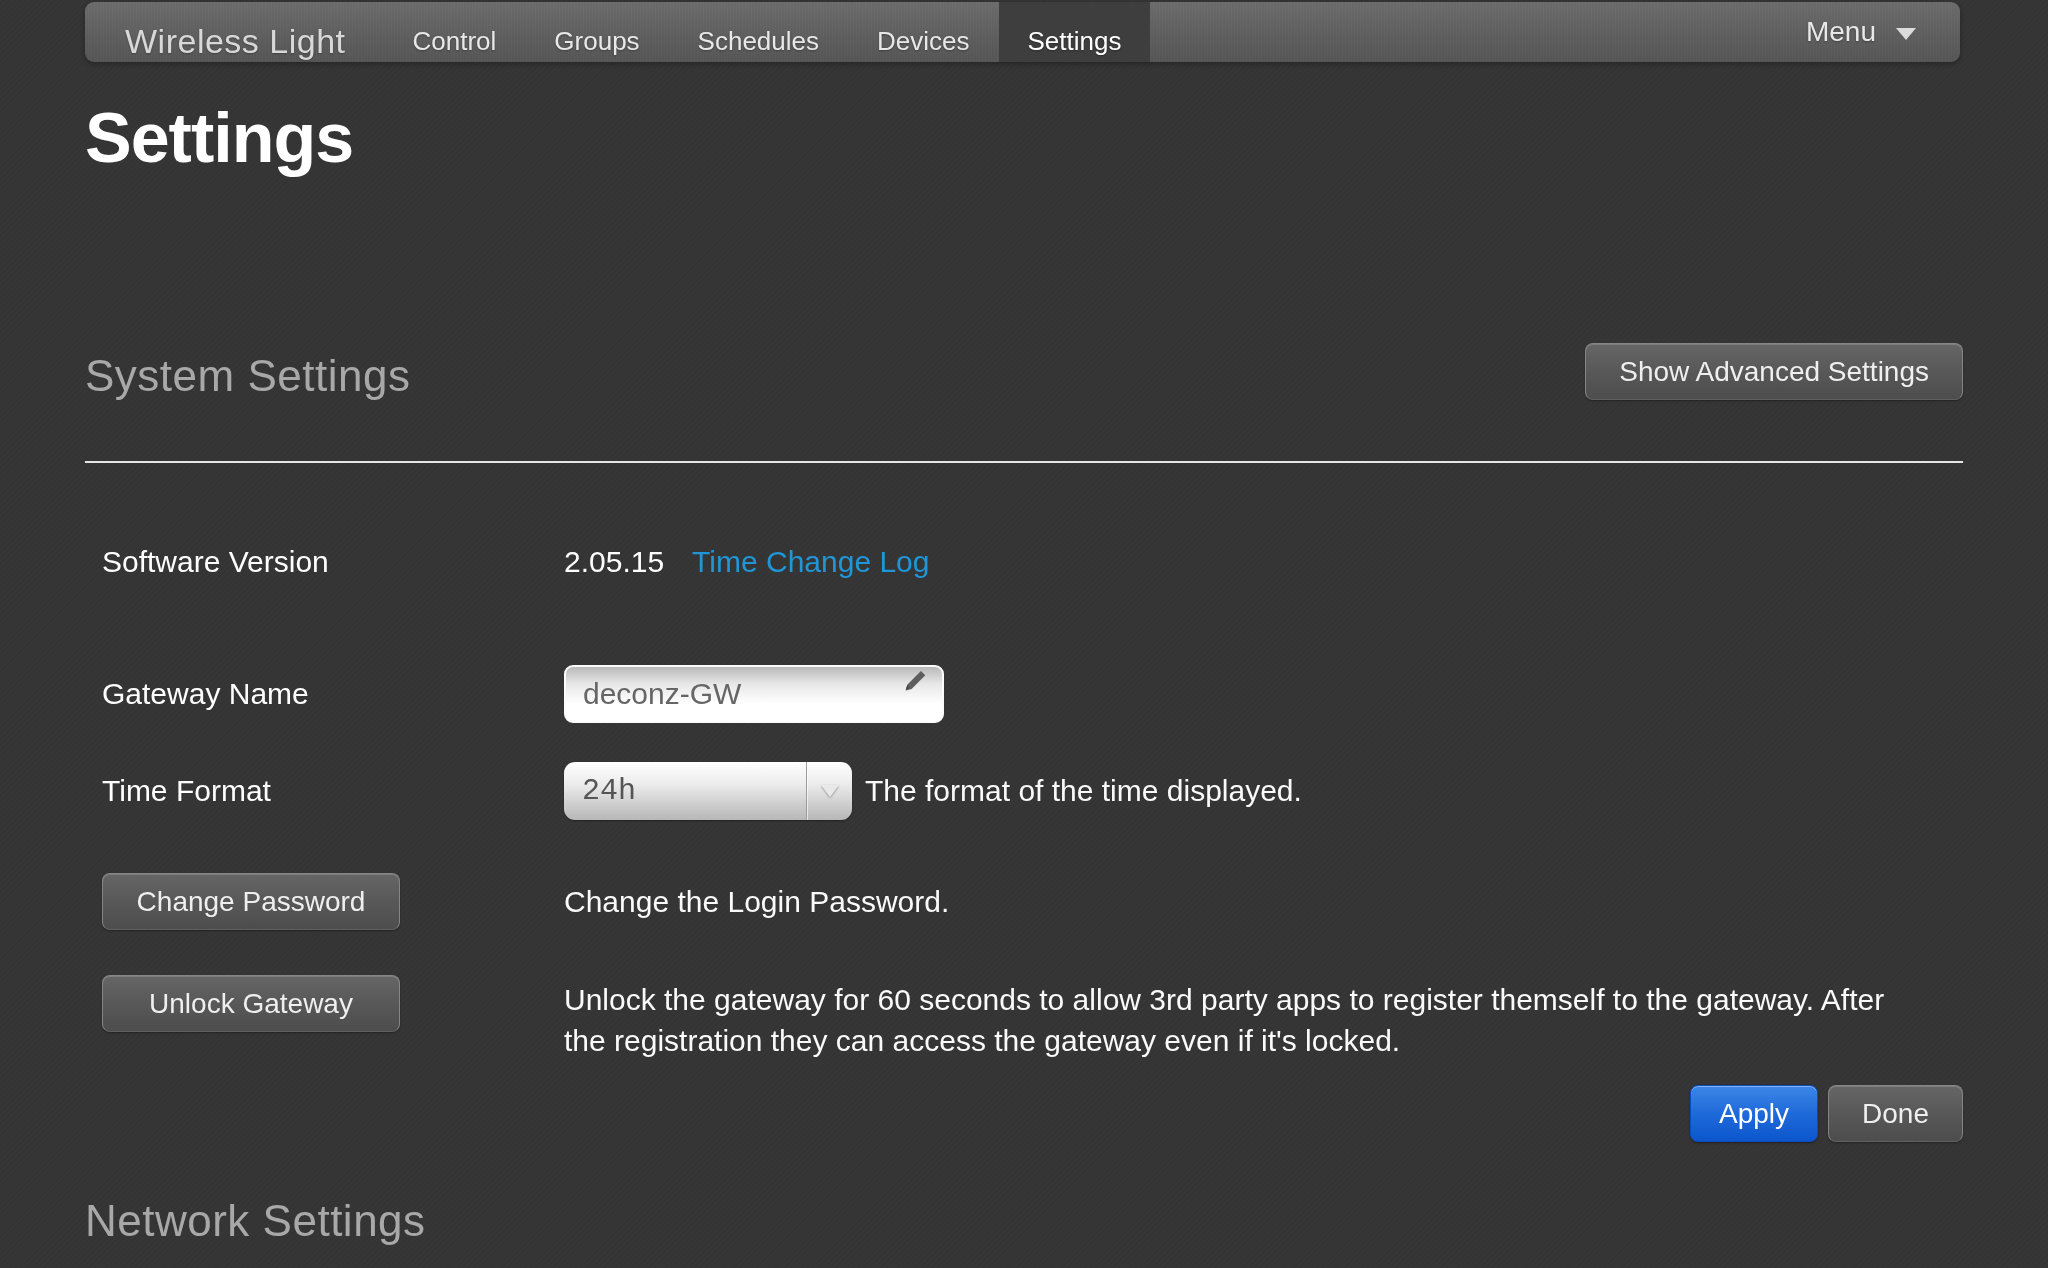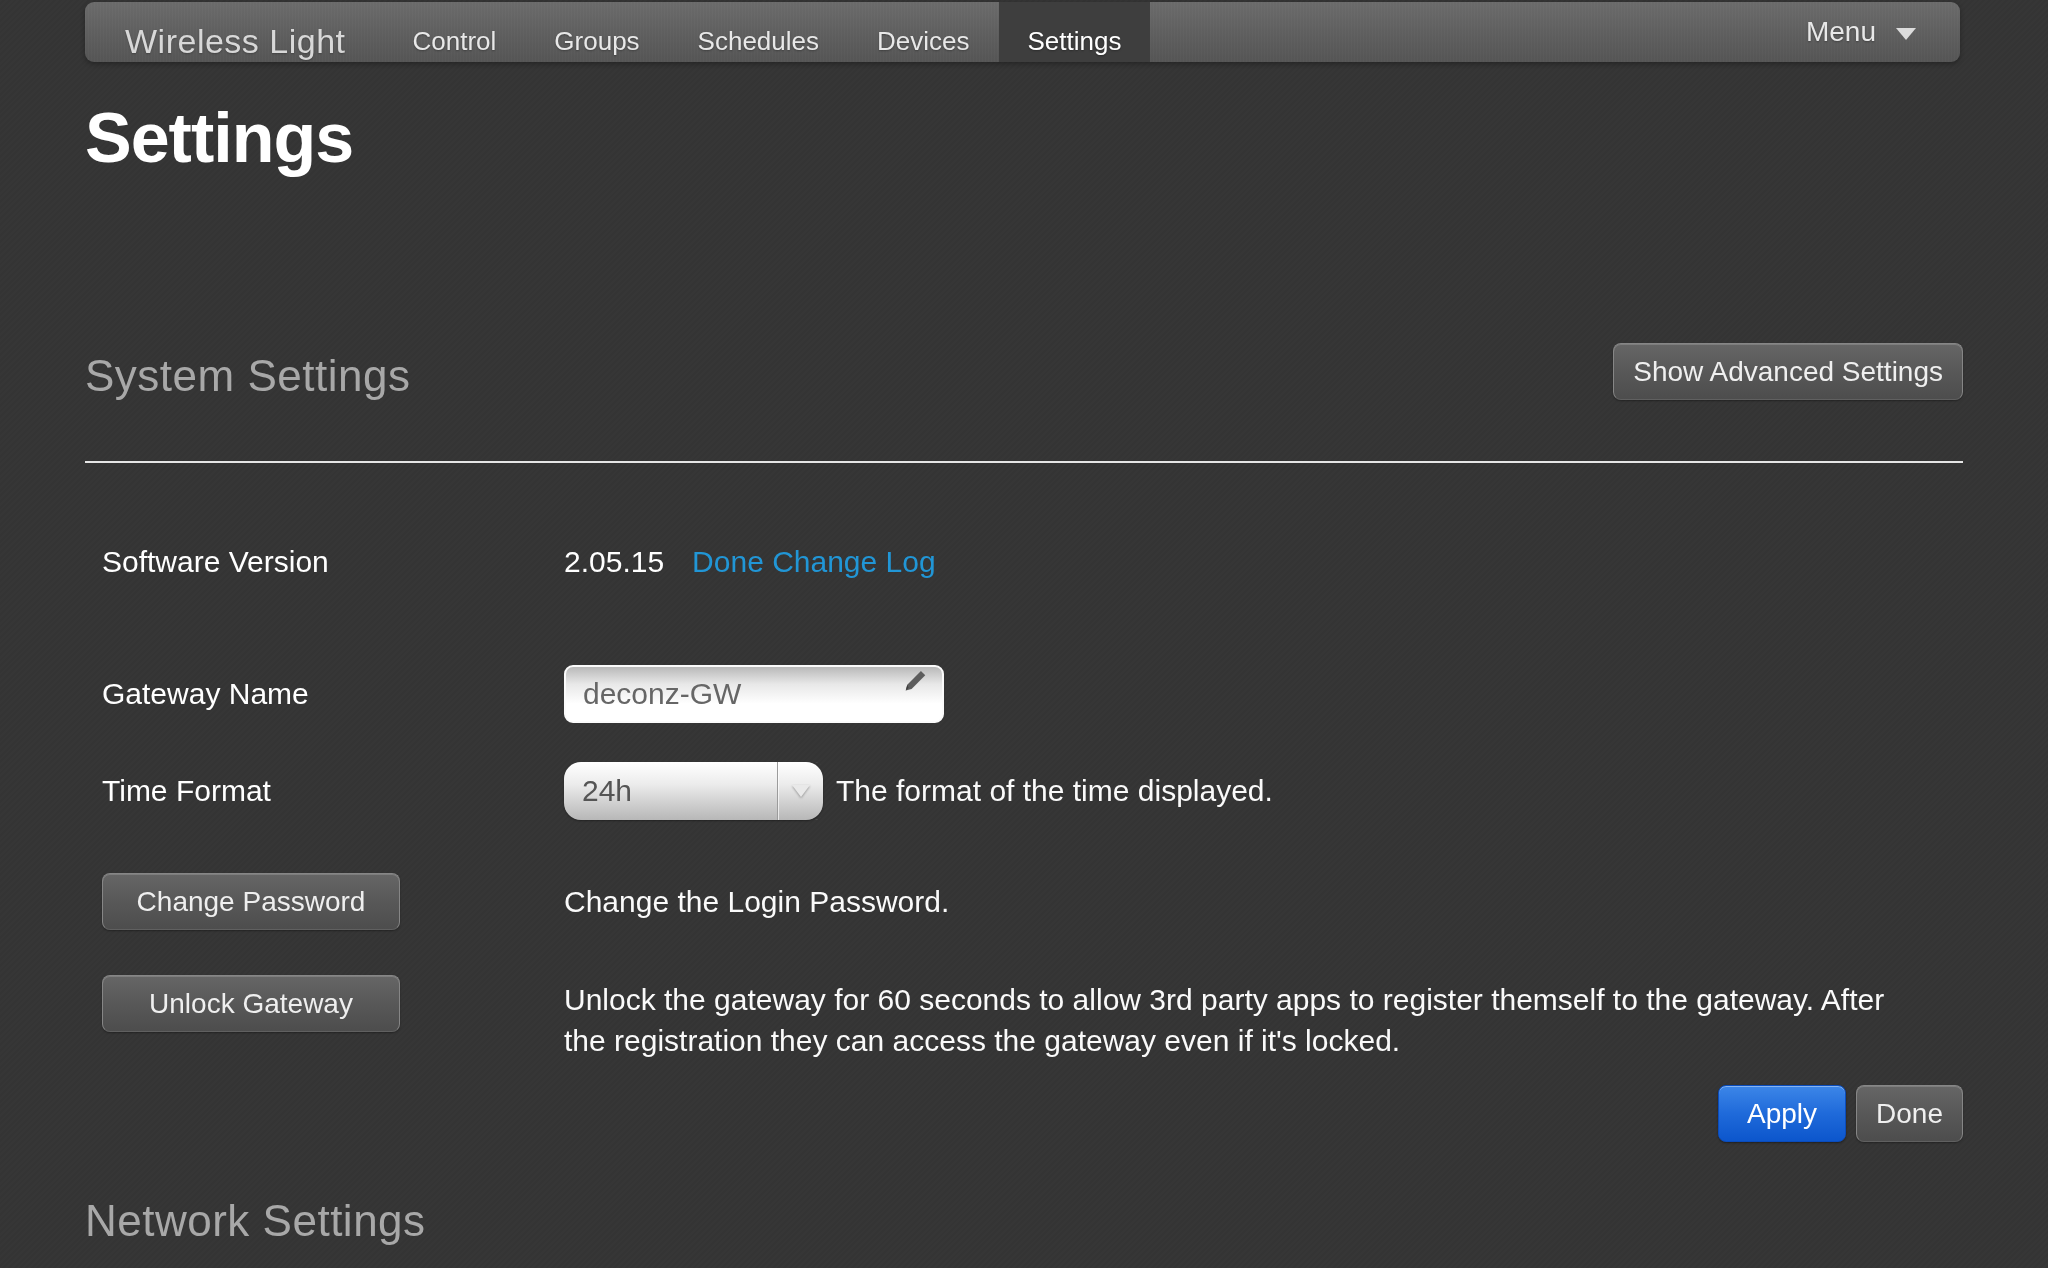--- a/index.html
+++ b/index.html
@@ -74,21 +74,21 @@
   .btn {
     display: inline-flex; align-items: center; justify-content: center;
     height: 57px; border-radius: 8px; font-size: 28px; cursor: pointer;
     font-family: "Liberation Sans", sans-serif;
   }
   .btn-gray {
     background: linear-gradient(180deg, #666666 0%, #585858 50%, #4d4d4d 100%);
     border: 1px solid #868686; border-bottom-color: #606060;
     color: #efefef;
     box-shadow: inset 0 1px 0 rgba(255,255,255,0.16), 0 1px 2px rgba(0,0,0,0.35);
-    padding: 0 19px;
+    padding: 0 33px;
   }
   .btn-fixed { min-width: 298px; padding: 0 10px; }
   .btn-blue {
     background: linear-gradient(180deg, #3c86e8 0%, #1f6ada 50%, #0c56cc 100%);
     border: 1px solid #0a4cbd;
     color: #ffffff;
     box-shadow: inset 0 1px 0 rgba(255,255,255,0.38), 0 1px 2px rgba(0,0,0,0.4);
     padding: 0 28px;
   }
 
@@ -111,24 +111,25 @@
   }
   .field input {
     flex: 1; min-width: 0; border: none; outline: none; background: transparent;
     color: #666666; font-size: 30px; font-family: "Liberation Sans", sans-serif;
   }
   .pencil { flex: 0 0 auto; margin-left: 8px; cursor: pointer; }
 
   .row-time { top: 762px; height: 58px; }
   .time-cell { display: flex; align-items: center; }
   .select {
-    position: relative; width: 259px; height: 58px; border-radius: 17px;
+    position: relative; width: 288px; height: 58px; border-radius: 11px;
     background: linear-gradient(180deg, #ffffff 0%, #ececec 38%, #b7b7b7 100%);
     box-shadow: 0 1px 2px rgba(0,0,0,0.35);
     cursor: pointer;
+    font-family: Liberation Mono, monospace;
   }
   .select-value { color: #555555; font-size: 30px; line-height: 58px; padding-left: 18px; }
   .select-arrow-zone {
     position: absolute; right: 0; top: 0; bottom: 0; width: 46px;
     border-left: 1px solid #9b9b9b;
     box-shadow: inset 1px 0 0 rgba(255,255,255,0.65);
     border-radius: 0 9px 9px 0;
     display: flex; align-items: center; justify-content: center;
   }
   .tri-down {
@@ -171,21 +172,21 @@
 <div class="section-header">
   <div class="section-heading">System Settings</div>
   <button class="btn btn-gray">Show Advanced Settings</button>
 </div>
 <div class="divider"></div>
 
 <div class="row row-software">
   <div class="form-label">Software Version</div>
   <div class="software-cell">
     <span class="version-value">2.05.15</span>
-    <a class="link">Done Change Log</a>
+    <a class="link">Time Change Log</a>
   </div>
 </div>
 
 <div class="row row-gateway">
   <div class="form-label">Gateway Name</div>
   <div class="field">
     <input type="text" value="deconz-GW" style="">
     <svg class="pencil" width="30" height="30" viewBox="0 0 32 32">
       <path d="M23.4 4.2 L28.0 8.8 L13.4 23.4 L7.2 25.0 L8.8 18.8 Z" fill="#5d5d5d"></path>
       <path d="M7.2 25.0 L8.8 18.8 L10.2 22.0 Z" fill="#3f3f3f"></path>

